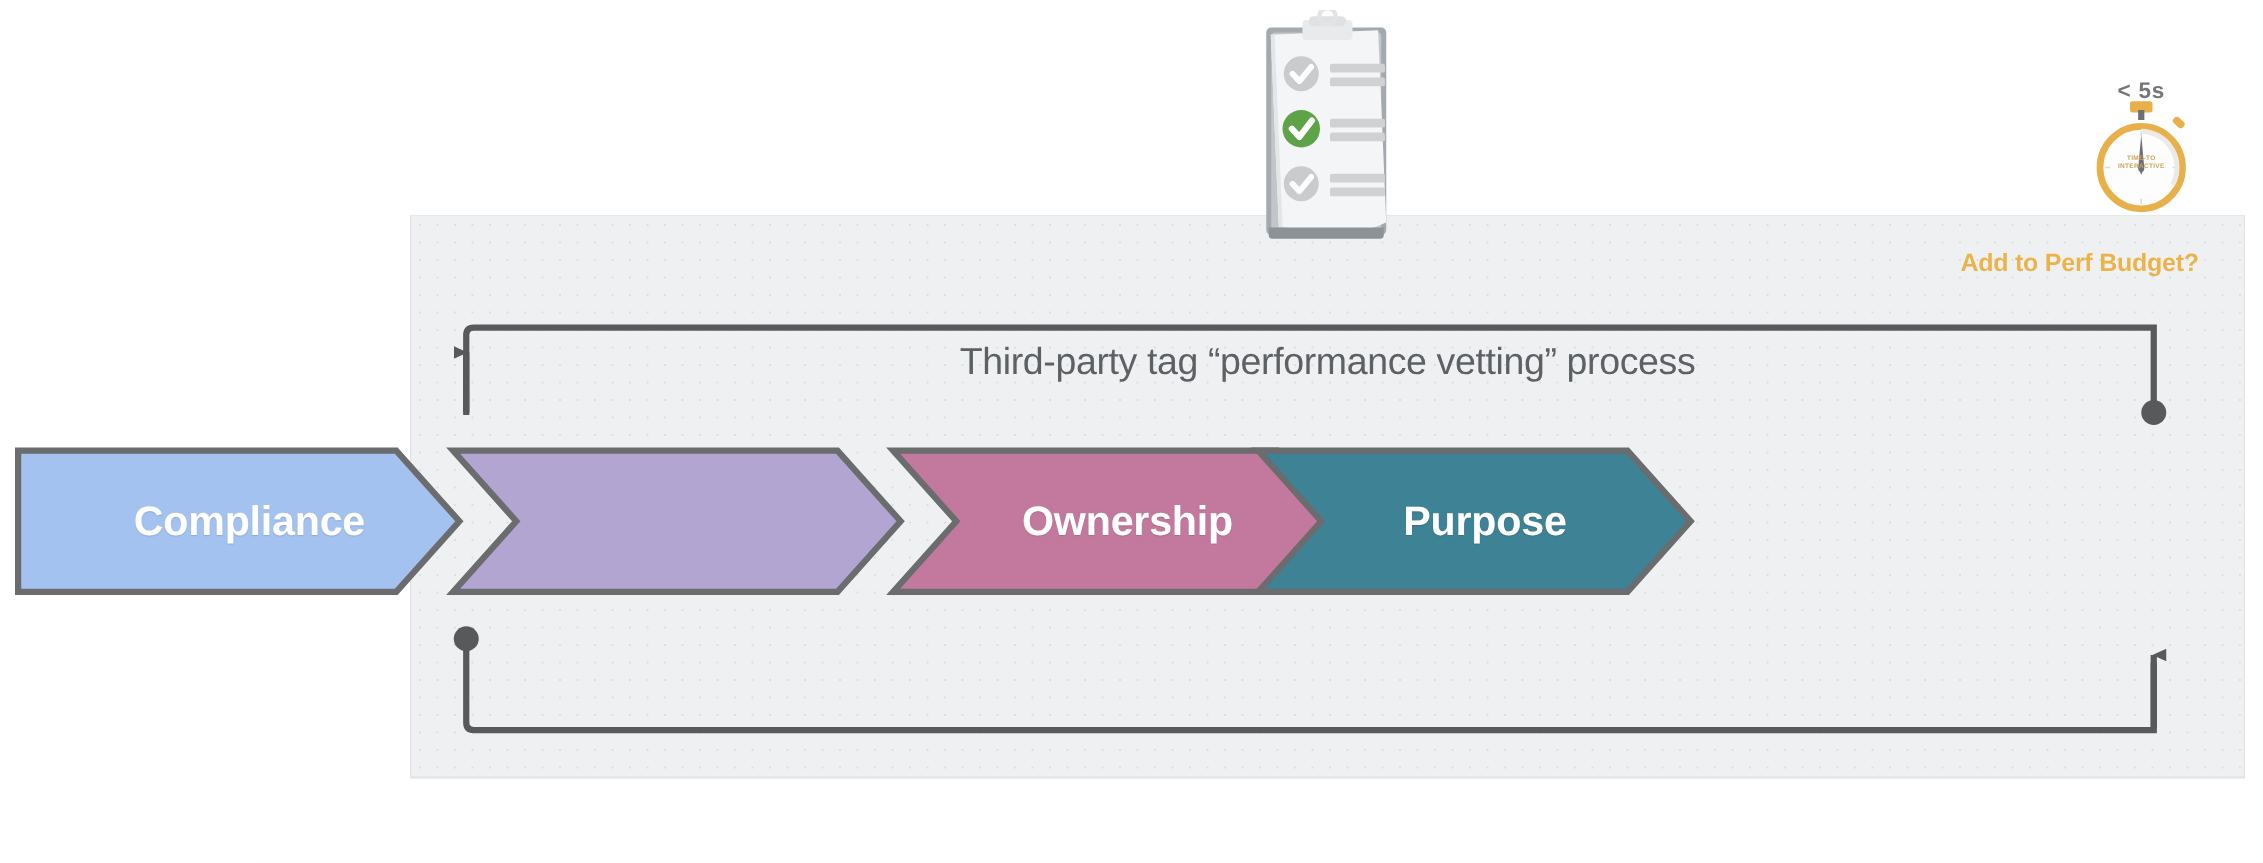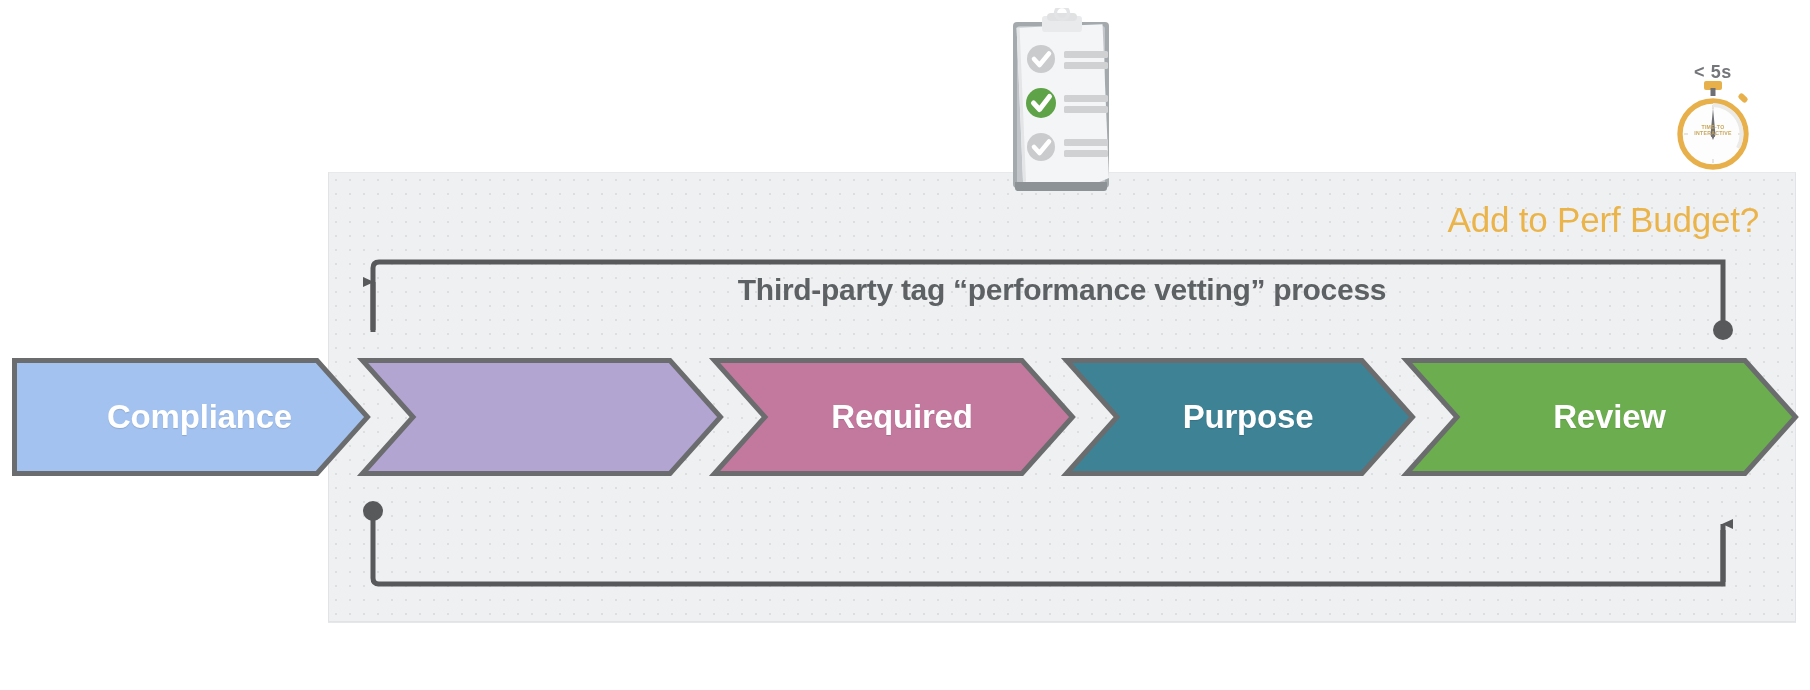--- a/index.html
+++ b/index.html
@@ -34,36 +34,36 @@
     border: 1px solid #e2e3e6;
     border-top: 1px solid #e8e9eb;
     box-shadow: 0 1px 0 #e6e7ea;
   }
 
   
   #perf-budget-label {
     position: absolute;
     right: 36px;
     top: 27px;
-    font-size: 35px;
-    font-weight: normal;
+    font-size: 20px;
+    font-weight: bold;
     letter-spacing: -0.2px;
     color: #eab44a;
     white-space: nowrap;
   }
 
   
   #process-title {
     position: absolute;
     left: 0;
     right: 0;
     top: 100px;
     text-align: center;
     font-size: 30px;
-    font-weight: bold;
+    font-weight: normal;
     letter-spacing: -0.3px;
     color: #5e6164;
     white-space: nowrap;
   }
 
   
   #connectors {
     position: absolute;
     left: 0;
     top: 0;
@@ -197,36 +197,30 @@
     <div class="chev" style="left:360px; width:363px;">
       <svg viewBox="0 0 363 118" preserveAspectRatio="none">
         <path d="M2.5,2.5 H310 L360.5,59 L310,115.5 H2.5 L53,59 Z" fill="#b2a5d2" stroke="#6a6c6e" stroke-width="5" stroke-linejoin="miter"></path>
       </svg>
     </div>
 
     <div class="chev" style="left:712px; width:363px;">
       <svg viewBox="0 0 363 118" preserveAspectRatio="none">
         <path d="M2.5,2.5 H310 L360.5,59 L310,115.5 H2.5 L53,59 Z" fill="#c3799e" stroke="#6a6c6e" stroke-width="5" stroke-linejoin="miter"></path>
       </svg>
-      <span class="chev-label shift">Required</span>
-    </div>
-
-    <div class="chev" style="left:1064px; width:351px;">
+      <span class="chev-label shift">Ownership</span>
+    </div>
+
+    <div class="chev" style="left:1004px; width:351px;">
       <svg viewBox="0 0 351 118" preserveAspectRatio="none">
         <path d="M2.5,2.5 H298 L348.5,59 L298,115.5 H2.5 L53,59 Z" fill="#3e8296" stroke="#6a6c6e" stroke-width="5" stroke-linejoin="miter"></path>
       </svg>
       <span class="chev-label shift">Purpose</span>
     </div>
 
-    <div class="chev" style="left:1404px; width:394px;">
-      <svg viewBox="0 0 394 118" preserveAspectRatio="none">
-        <path d="M2.5,2.5 H341 L391.5,59 L341,115.5 H2.5 L53,59 Z" fill="#6cad4f" stroke="#6a6c6e" stroke-width="5" stroke-linejoin="miter"></path>
-      </svg>
-      <span class="chev-label shift">Review</span>
-    </div>
 
   </div>
 
   <div id="clipboard">
     <svg viewBox="0 0 142 212" xmlns="http://www.w3.org/2000/svg">
 
       <rect x="25" y="14" width="96" height="166" rx="4" fill="#a4a9ad"></rect>
       <rect x="29" y="18" width="88" height="158" rx="3" fill="#c2c6ca"></rect>
 
       <g transform="rotate(-2.4 73 100)">

